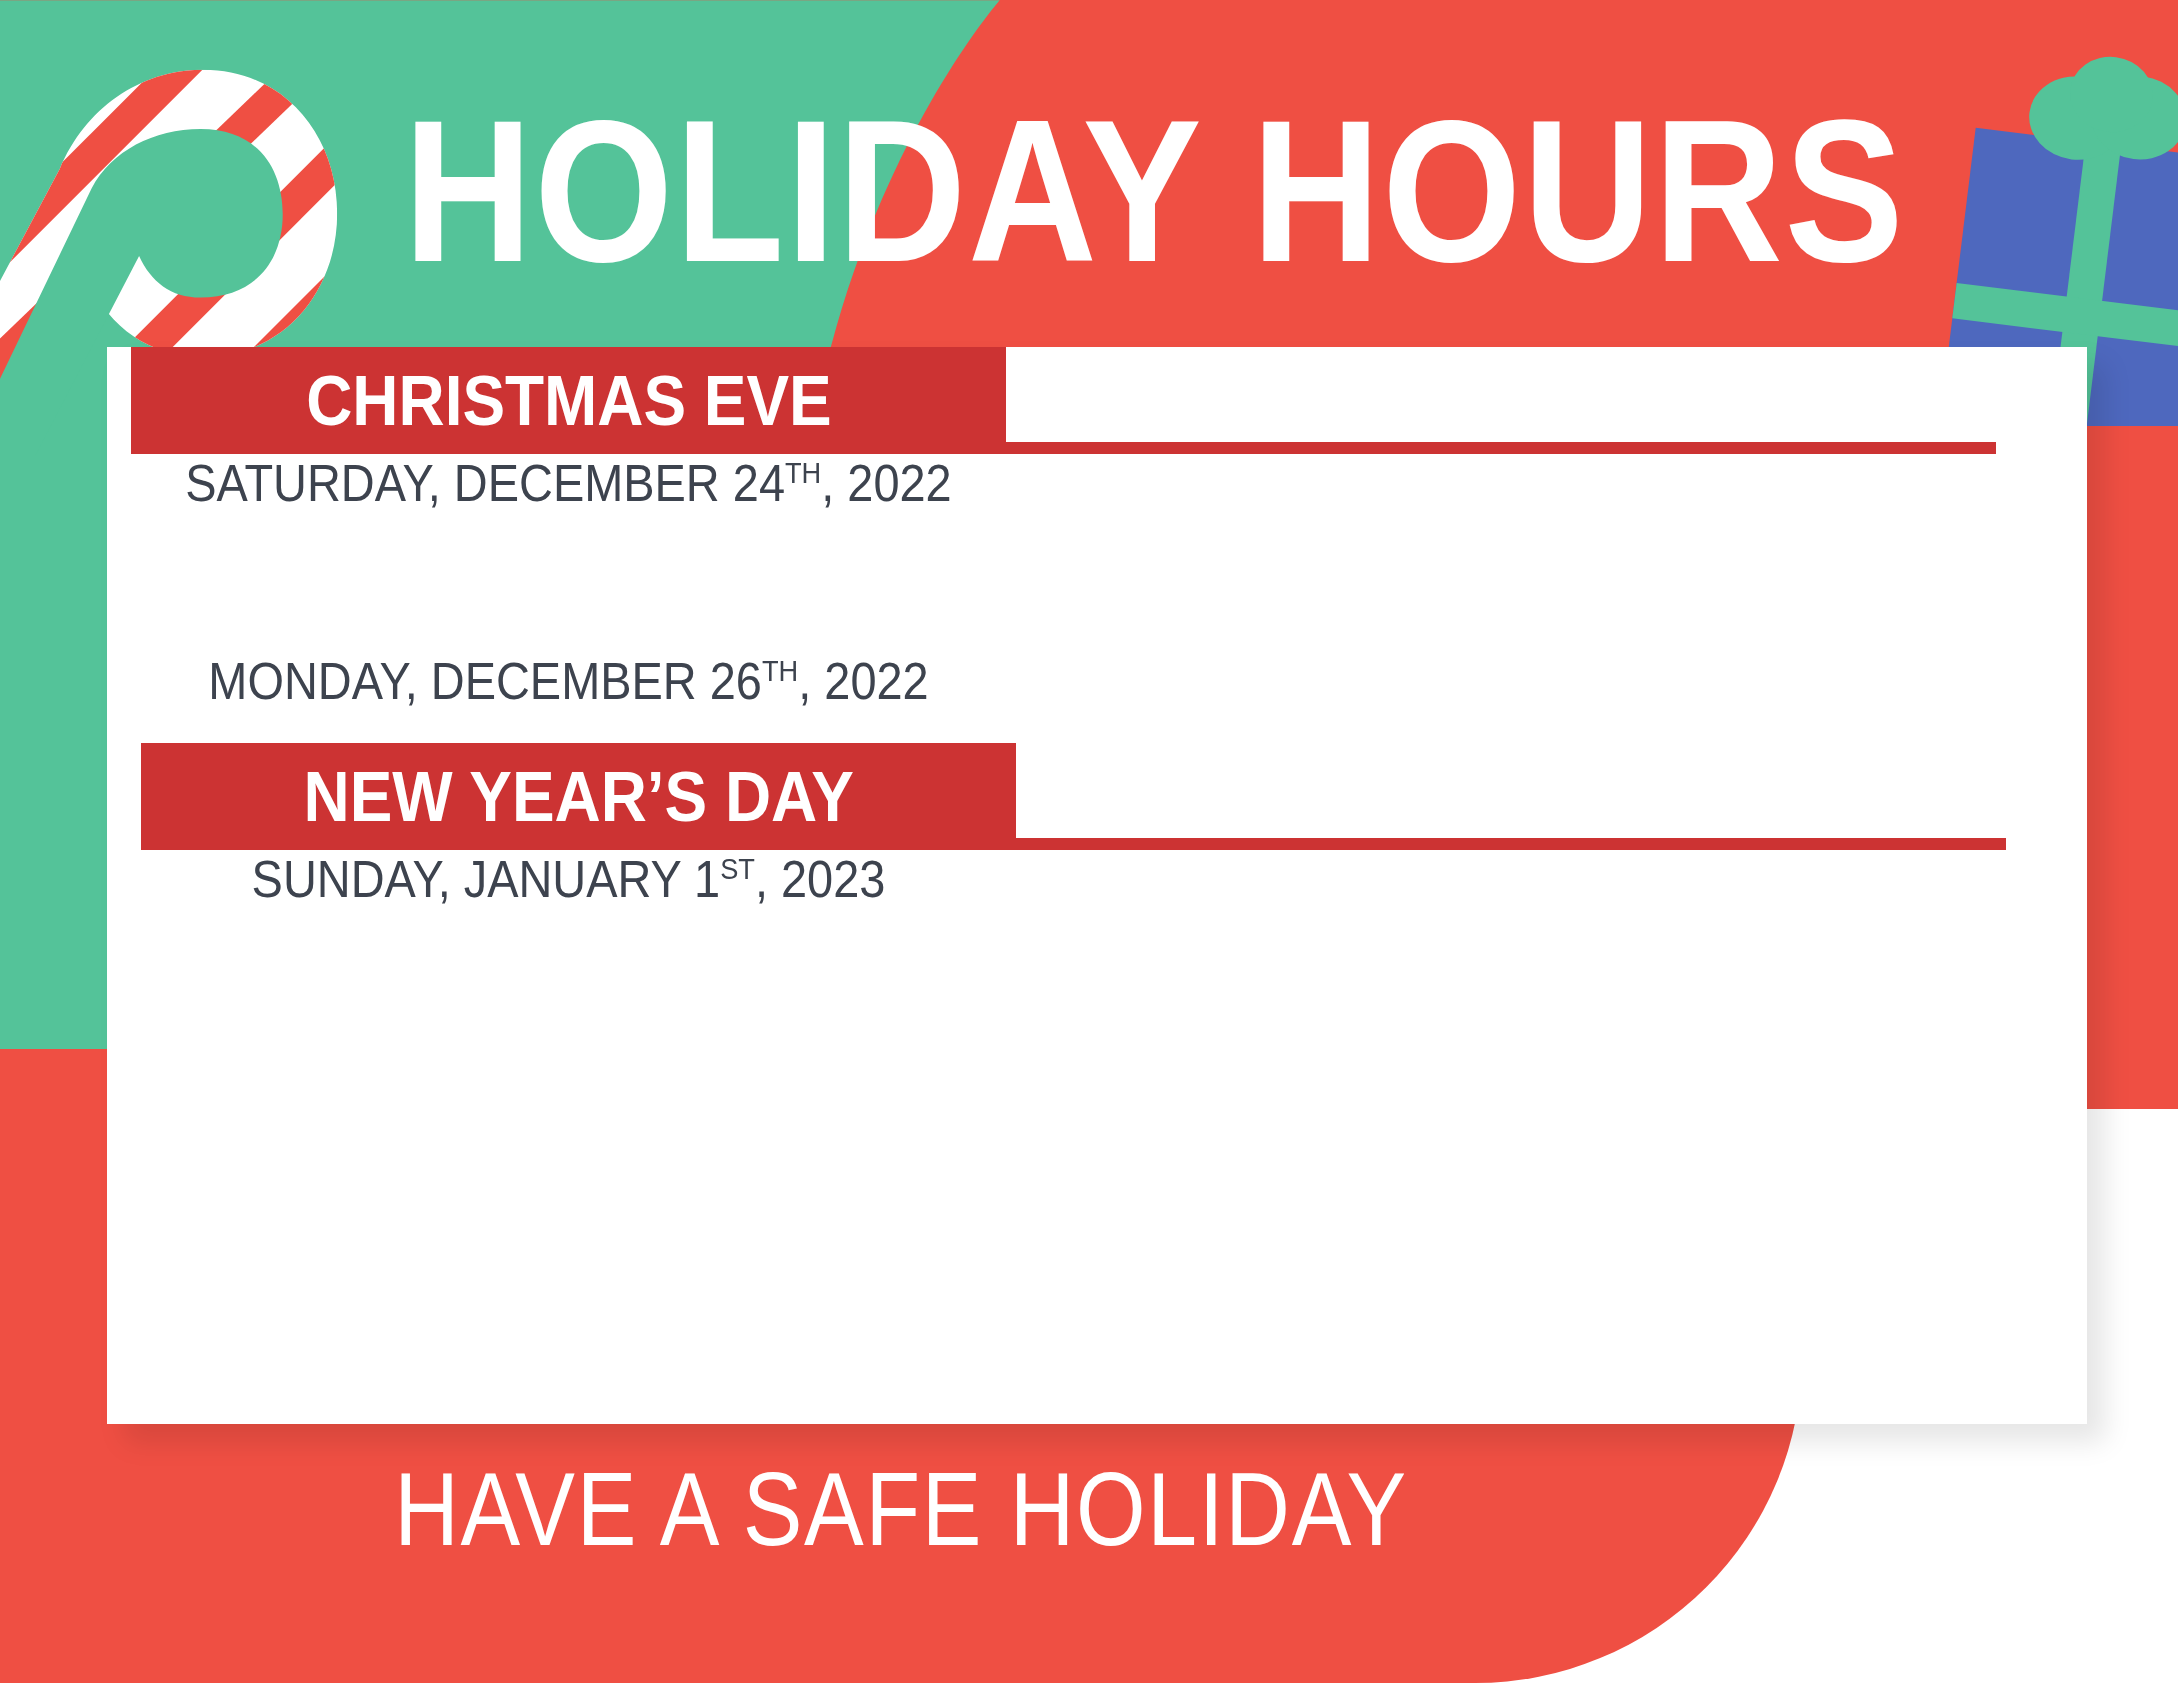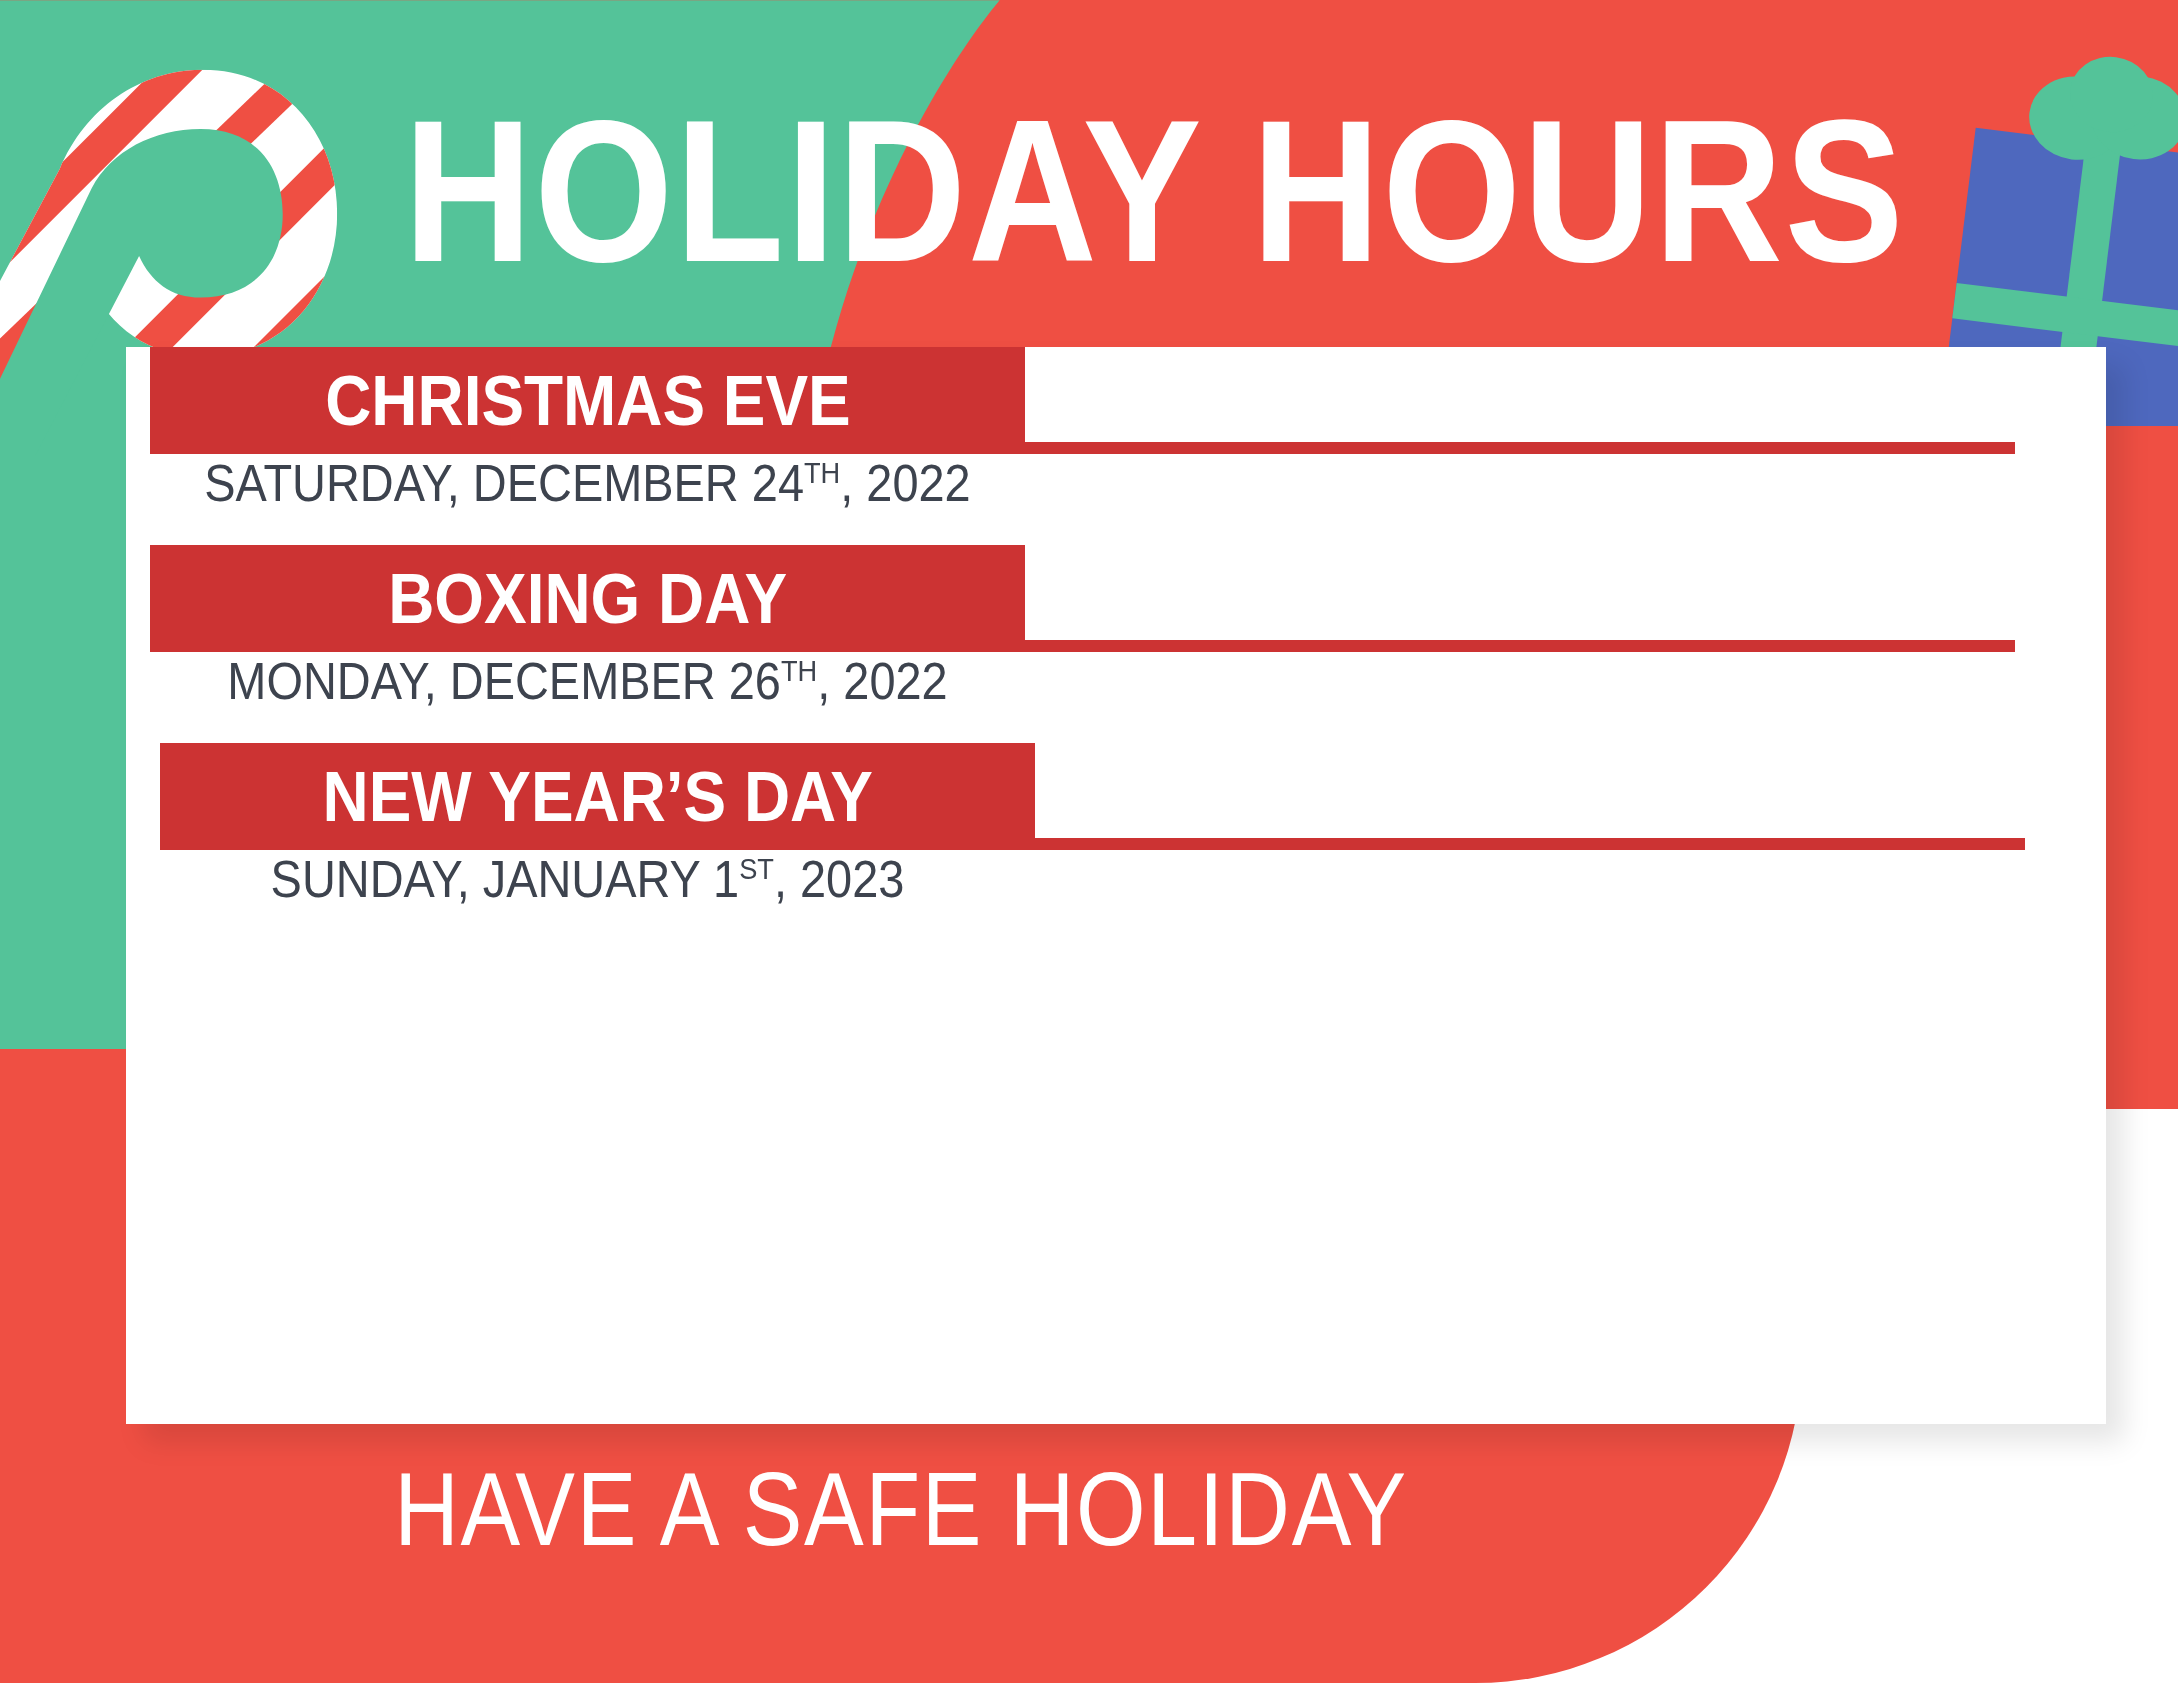--- a/index.html
+++ b/index.html
@@ -60,21 +60,20 @@
     white-space:nowrap;
     text-indent:149px;
   }
 
   
   .card{
     position:absolute;left:107px;top:347px;
     width:1980px;height:1077px;
     background:#ffffff;
     box-shadow:18px 18px 26px rgba(0,0,0,0.10);
-    margin-left:19px;
   }
 
   .rows{
     position:absolute;left:0;top:0;width:100%;
   }
   .row{
     position:relative;
     height:198px;
   }
   .row:last-child{height:213px;padding-left:10px;}
@@ -209,26 +208,20 @@
           </div>
           <div class="rule"></div>
         </div>
         <div class="date">
           <span>SATURDAY, DECEMBER 24</span><sup>TH</sup><span>, 2022</span>
         </div>
       </div>
 
 
       <div class="row">
-        <div class="bar-wrap">
-          <div class="bar">
-            <span class="bar-label">BOXING DAY</span>
-          </div>
-          <div class="rule"></div>
-        </div>
         <div class="date">
           <span>MONDAY, DECEMBER 26</span><sup>TH</sup><span>, 2022</span>
         </div>
       </div>
 
 
       <div class="row">
         <div class="bar-wrap">
           <div class="bar">
             <span class="bar-label">NEW YEAR’S DAY</span>

